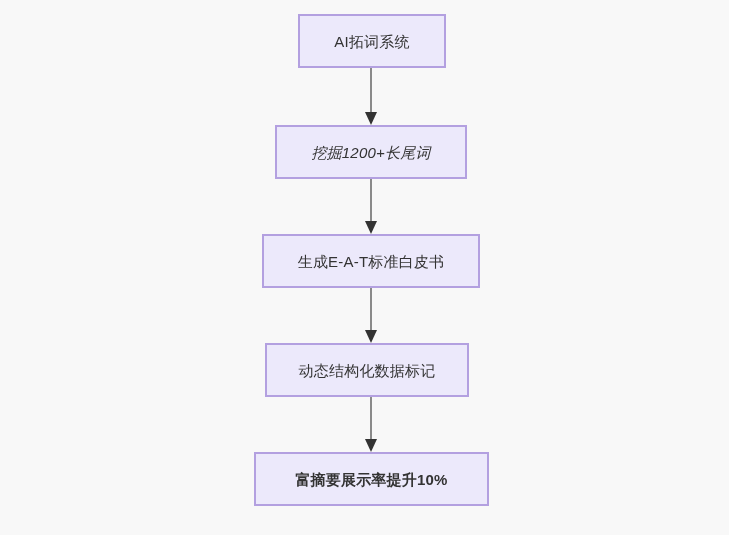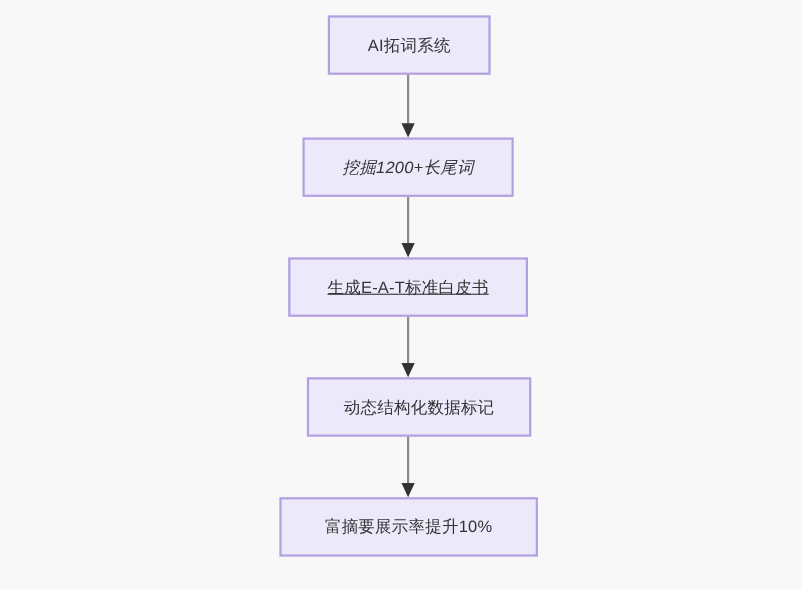--- a/index.html
+++ b/index.html
@@ -66,39 +66,39 @@
     <span class="node-label">挖掘1200+长尾词</span>
   </div>
 
   <div class="connector" style="left:360px; top:179px; height:55px;">
     <svg width="22" height="55" viewBox="0 0 22 55" aria-hidden="true">
       <line x1="11" y1="0" x2="11" y2="45" stroke="#8a8a8a" stroke-width="2"></line>
       <polygon points="11,55 5,42 17,42" fill="#333333"></polygon>
     </svg>
   </div>
 
-  <div class="node" style="left: 262px; top: 234px; width: 218px; height: 54px; background: rgb(236, 233, 251); border-color: rgb(179, 160, 224); color: rgb(51, 51, 51); text-decoration: underline;">
+  <div class="node" style="left: 262px; top: 234px; width: 218px; height: 54px; background: rgb(236, 233, 251); border-color: rgb(179, 160, 224); color: rgb(51, 51, 51);">
     <span class="node-label">生成E-A-T标准白皮书</span>
   </div>
 
   <div class="connector" style="left:360px; top:288px; height:55px;">
     <svg width="22" height="55" viewBox="0 0 22 55" aria-hidden="true">
       <line x1="11" y1="0" x2="11" y2="45" stroke="#8a8a8a" stroke-width="2"></line>
       <polygon points="11,55 5,42 17,42" fill="#333333"></polygon>
     </svg>
   </div>
 
-  <div class="node" style="left: 279px; top: 343px; width: 204px; height: 54px; background: rgb(236, 233, 251); border-color: rgb(179, 160, 224); color: rgb(51, 51, 51);">
+  <div class="node" style="left: 265px; top: 343px; width: 204px; height: 54px; background: rgb(236, 233, 251); border-color: rgb(179, 160, 224); color: rgb(51, 51, 51);">
     <span class="node-label">动态结构化数据标记</span>
   </div>
 
   <div class="connector" style="left:360px; top:397px; height:55px;">
     <svg width="22" height="55" viewBox="0 0 22 55" aria-hidden="true">
       <line x1="11" y1="0" x2="11" y2="45" stroke="#8a8a8a" stroke-width="2"></line>
       <polygon points="11,55 5,42 17,42" fill="#333333"></polygon>
     </svg>
   </div>
 
-  <div class="node" style="left: 254px; top: 452px; width: 235px; height: 54px; background: rgb(236, 233, 251); border-color: rgb(179, 160, 224); color: rgb(51, 51, 51);">
+  <div class="node" style="left: 254px; top: 452px; width: 235px; height: 54px; background: rgb(236, 233, 251); border-color: rgb(179, 160, 224); color: rgb(51, 51, 51); font-weight: bold;">
     <span class="node-label">富摘要展示率提升10%</span>
   </div>
 
 </div>
 
 </body></html>

